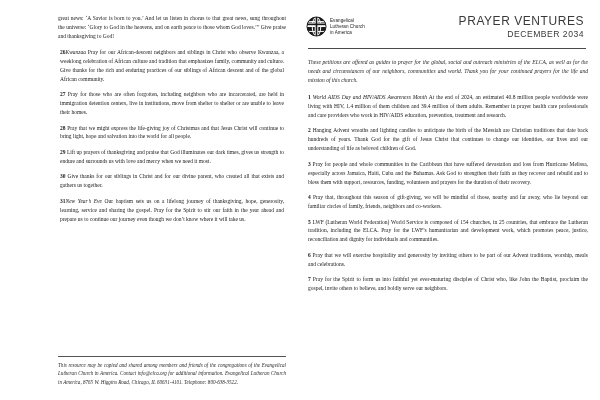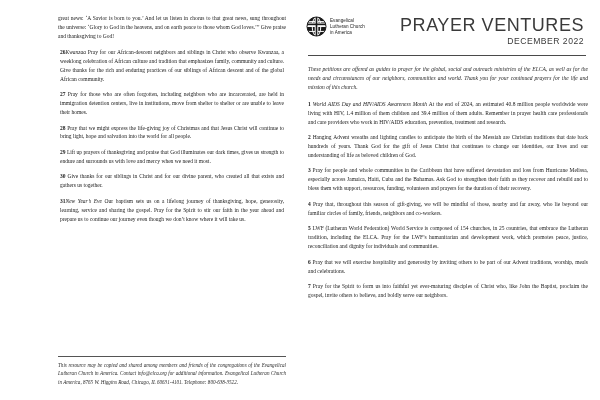--- a/index.html
+++ b/index.html
@@ -64,21 +64,21 @@
     padding-top: 1.5px;
     white-space: nowrap;
   }
   .title-block {
     text-align: right;
     font-family: "Liberation Sans", sans-serif;
     color: #3a3a3a;
     padding-top: 1px;
   }
   .title-main {
-    font-size: 18px;
+    font-size: 12px;
     letter-spacing: .55px;
     line-height: 1.12;
     white-space: nowrap;
   }
   .title-sub {
     font-size: 8.6px;
     letter-spacing: .5px;
     line-height: 1.35;
     margin-top: 1px;
     white-space: nowrap;
@@ -227,21 +227,21 @@
         </svg>
         <div class="brand-words">
           <div>Evangelical</div>
           <div>Lutheran Church</div>
           <div>in America</div>
         </div>
       </div>
 
       <div class="title-block">
         <div class="title-main">PRAYER VENTURES</div>
-        <div class="title-sub">DECEMBER 2022</div>
+        <div class="title-sub">DECEMBER 2034</div>
       </div>
 
     </div>
 
     <div class="rule"></div>
 
     <div class="intro">These petitions are offered as guides to prayer for the global, social and outreach ministries of the ELCA, as well as for the needs and circumstances of our neighbors, communities and world. Thank you for your continued prayers for the life and mission of this church.</div>
 
     <div class="entries">
 

